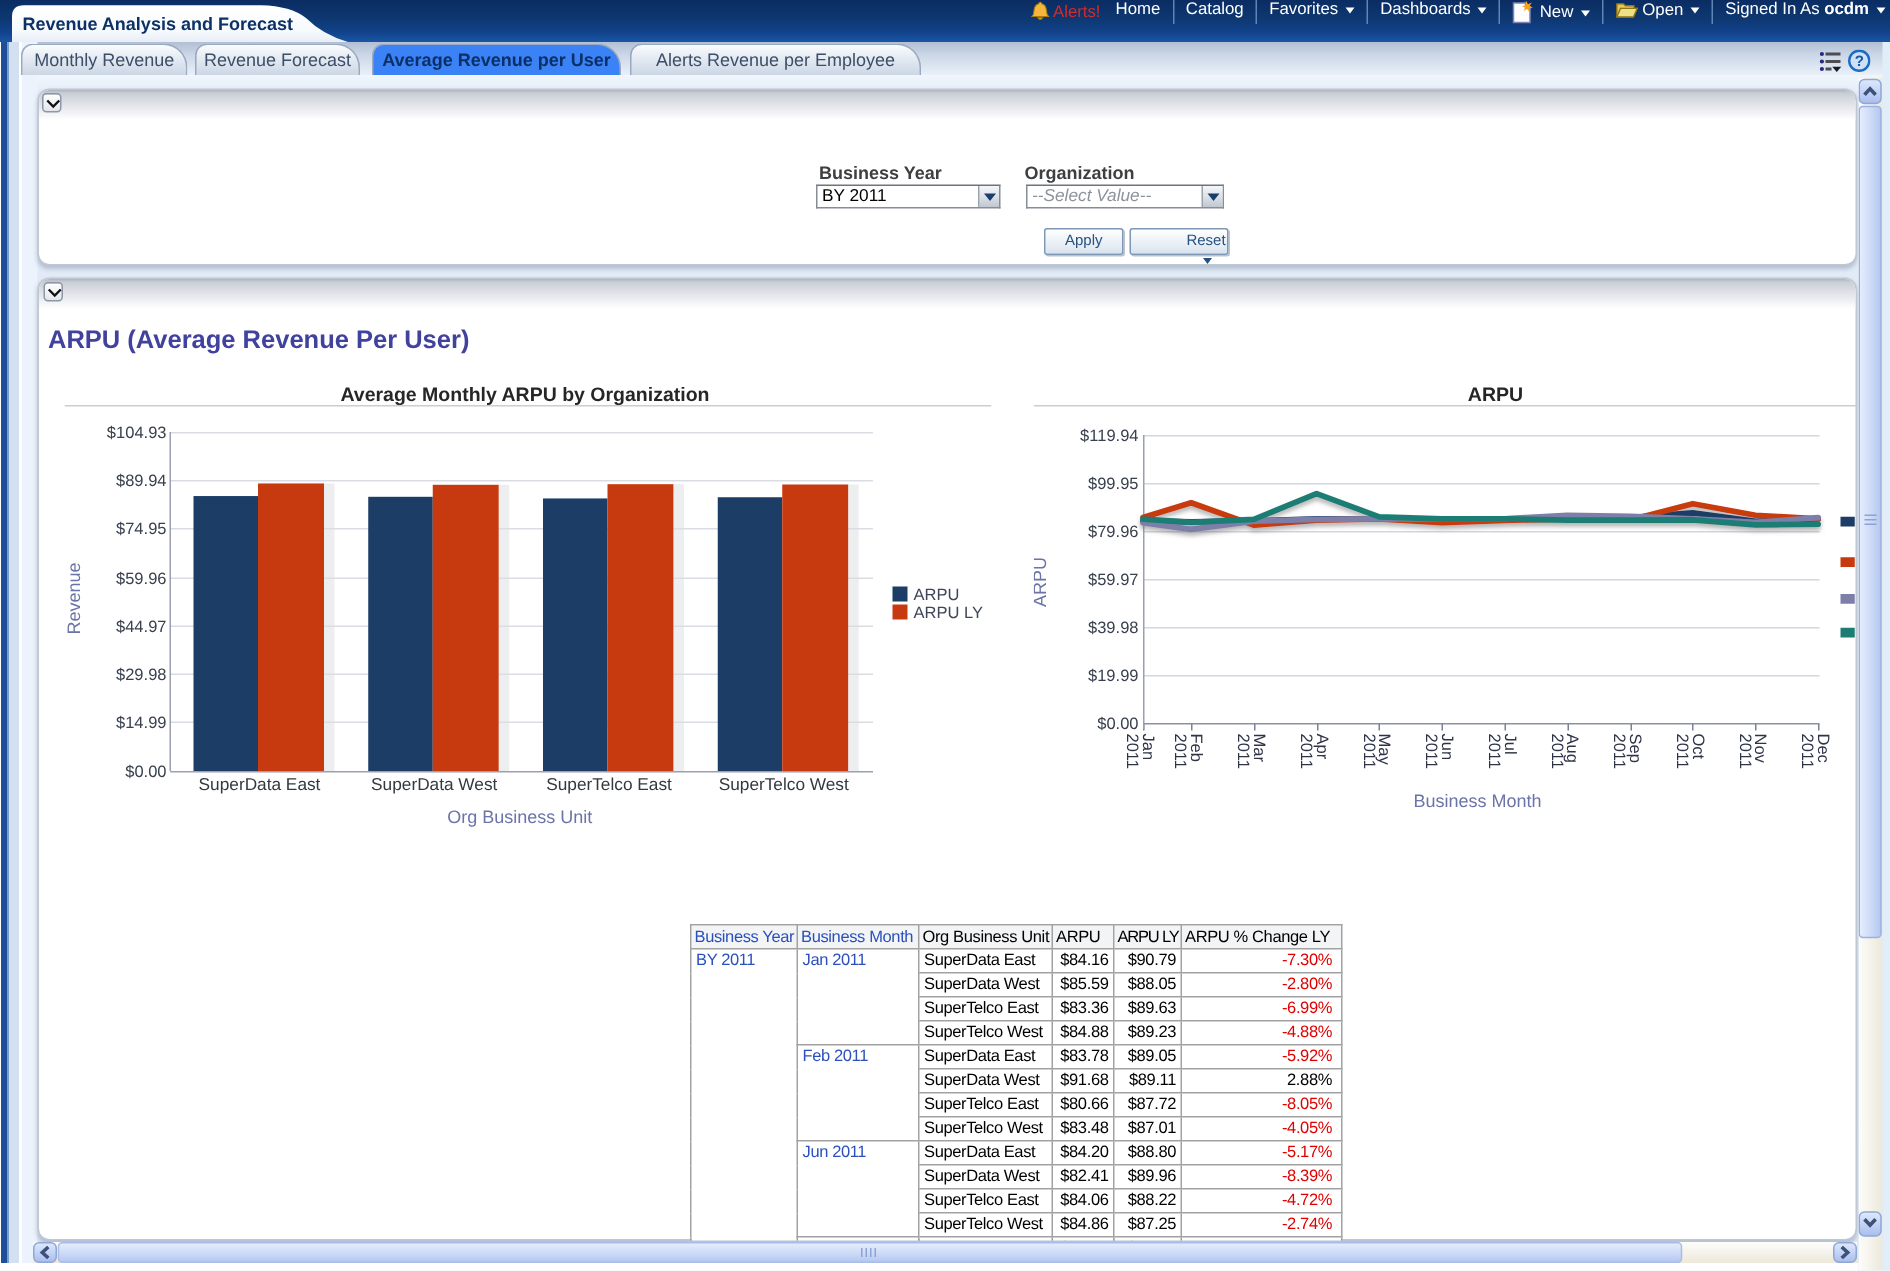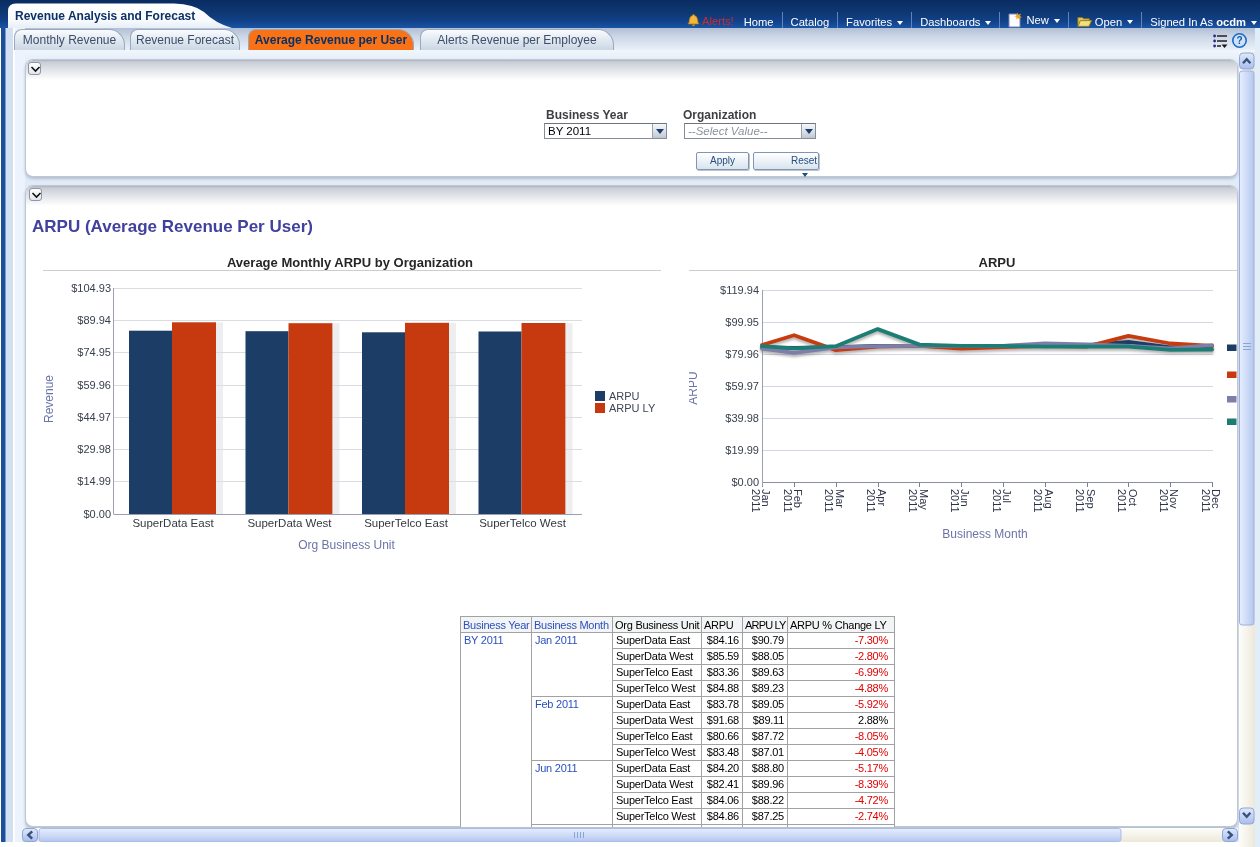--- a/index.html
+++ b/index.html
@@ -2,35 +2,35 @@
 <html><head>
 <meta charset="utf-8">
 <style>
   * { margin:0; padding:0; box-sizing:border-box; }
   html,body { width:1260px; height:847px; overflow:hidden; background:#fff;
     font-family:"Liberation Sans", sans-serif; }
   .abs { position:absolute; }
   
   #topband { position:absolute; left:0; top:0; width:1260px; height:28px;
     background:linear-gradient(180deg,#0a2c62 0%,#0e3872 45%,#114189 75%,#1a55a4 100%); }
-  #menu { position:absolute; right:3px; top:0; height:28px; display:flex; align-items:flex-end;
+  #menu { position:absolute; right:3px; top:0; height:28px; display:flex; align-items:flex-start;
     color:#fff; font-size:11.2px; white-space:nowrap; }
   #menu .sep { width:1px; height:16px; background:#5e85b5; margin:0 8px; }
   #menu .it { display:flex; align-items:center; }
   .caret { display:inline-block; width:0; height:0; border:3.5px solid transparent;
     border-top:4.5px solid #fff; margin-left:5px; margin-top:4px; }
   
   #titletab { position:absolute; left:6px; top:2px; }
   
   #tabstrip { position:absolute; left:0; top:28px; width:1260px; height:22px;
     background:linear-gradient(180deg,#b2bfd4 0%,#ccd7e7 40%,#e9f0f9 100%); }
   .tab { position:absolute; top:29px; height:21px; z-index:2; border:1px solid #9aa9bf; border-bottom:none;
     border-radius:8px 16px 0 0; background:linear-gradient(180deg,#fafcfe 0%,#e3eaf2 45%,#ccd7e5 100%);
     color:#3d4e68; font-size:12px; text-align:center; line-height:20px; }
-  .tab.active { background:#f97316; color:#0a3066; font-weight:bold; }
+  .tab.active { background:#3b82f6; color:#0a3066; font-weight:bold; }
   
   #content { position:absolute; left:0; top:50px; width:1260px; height:797px;
     background:linear-gradient(180deg,#f0f6fc 0px,#e2ebf7 14px,#dde8f5 100%); }
   #leftstrip { position:absolute; left:0; top:28px; width:25px; height:814px;
     background:linear-gradient(90deg,#ffffff 0 1px,#1d4e99 1px 5px,#7a9cc8 5px 6px,
       #d2e0f2 6px 13px,#fdfeff 13px 15px,#ecf3fc 15px 25px); }
   .panel { position:absolute; left:25px; width:1213px; background:#fff;
     border:1px solid #bfc7d3; border-radius:8px;
     box-shadow:0 2px 3px rgba(110,125,150,.4); overflow:hidden; }
   .panelhead { position:absolute; left:0; top:0; width:100%; height:20px;

